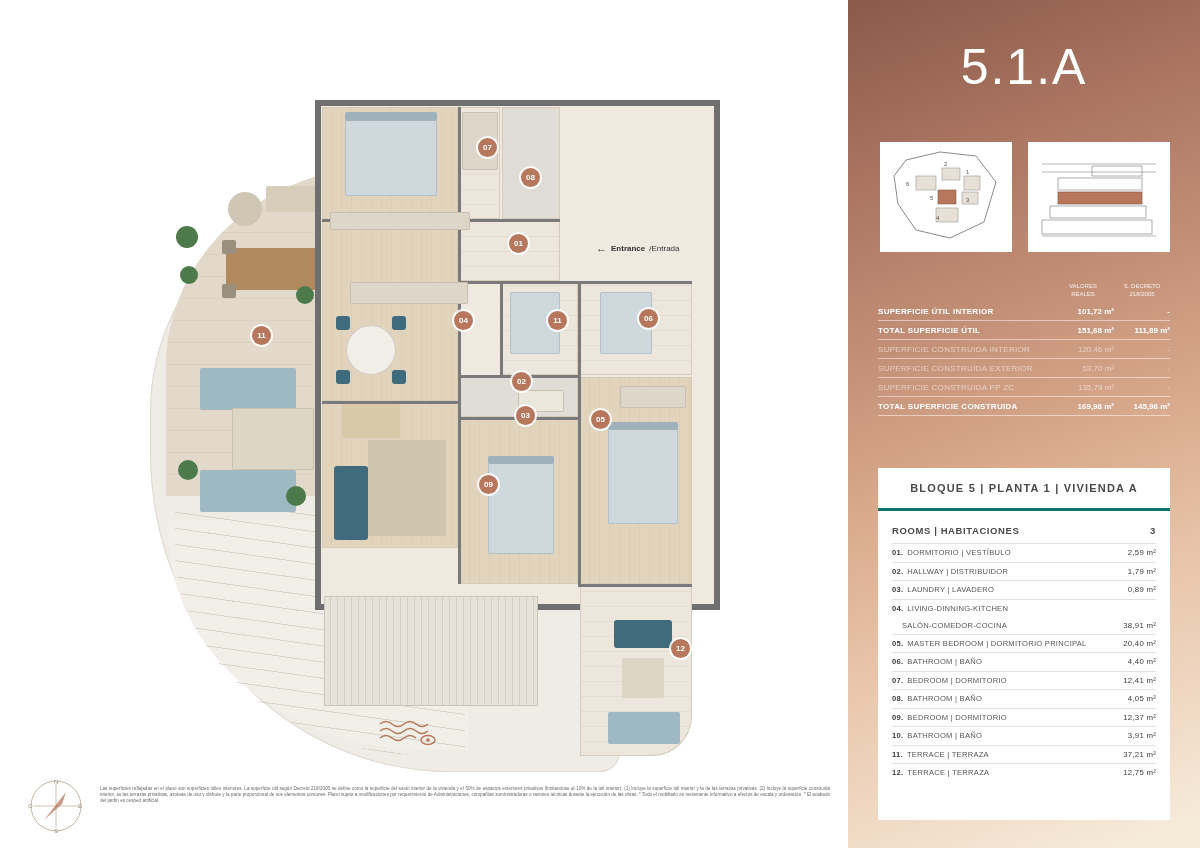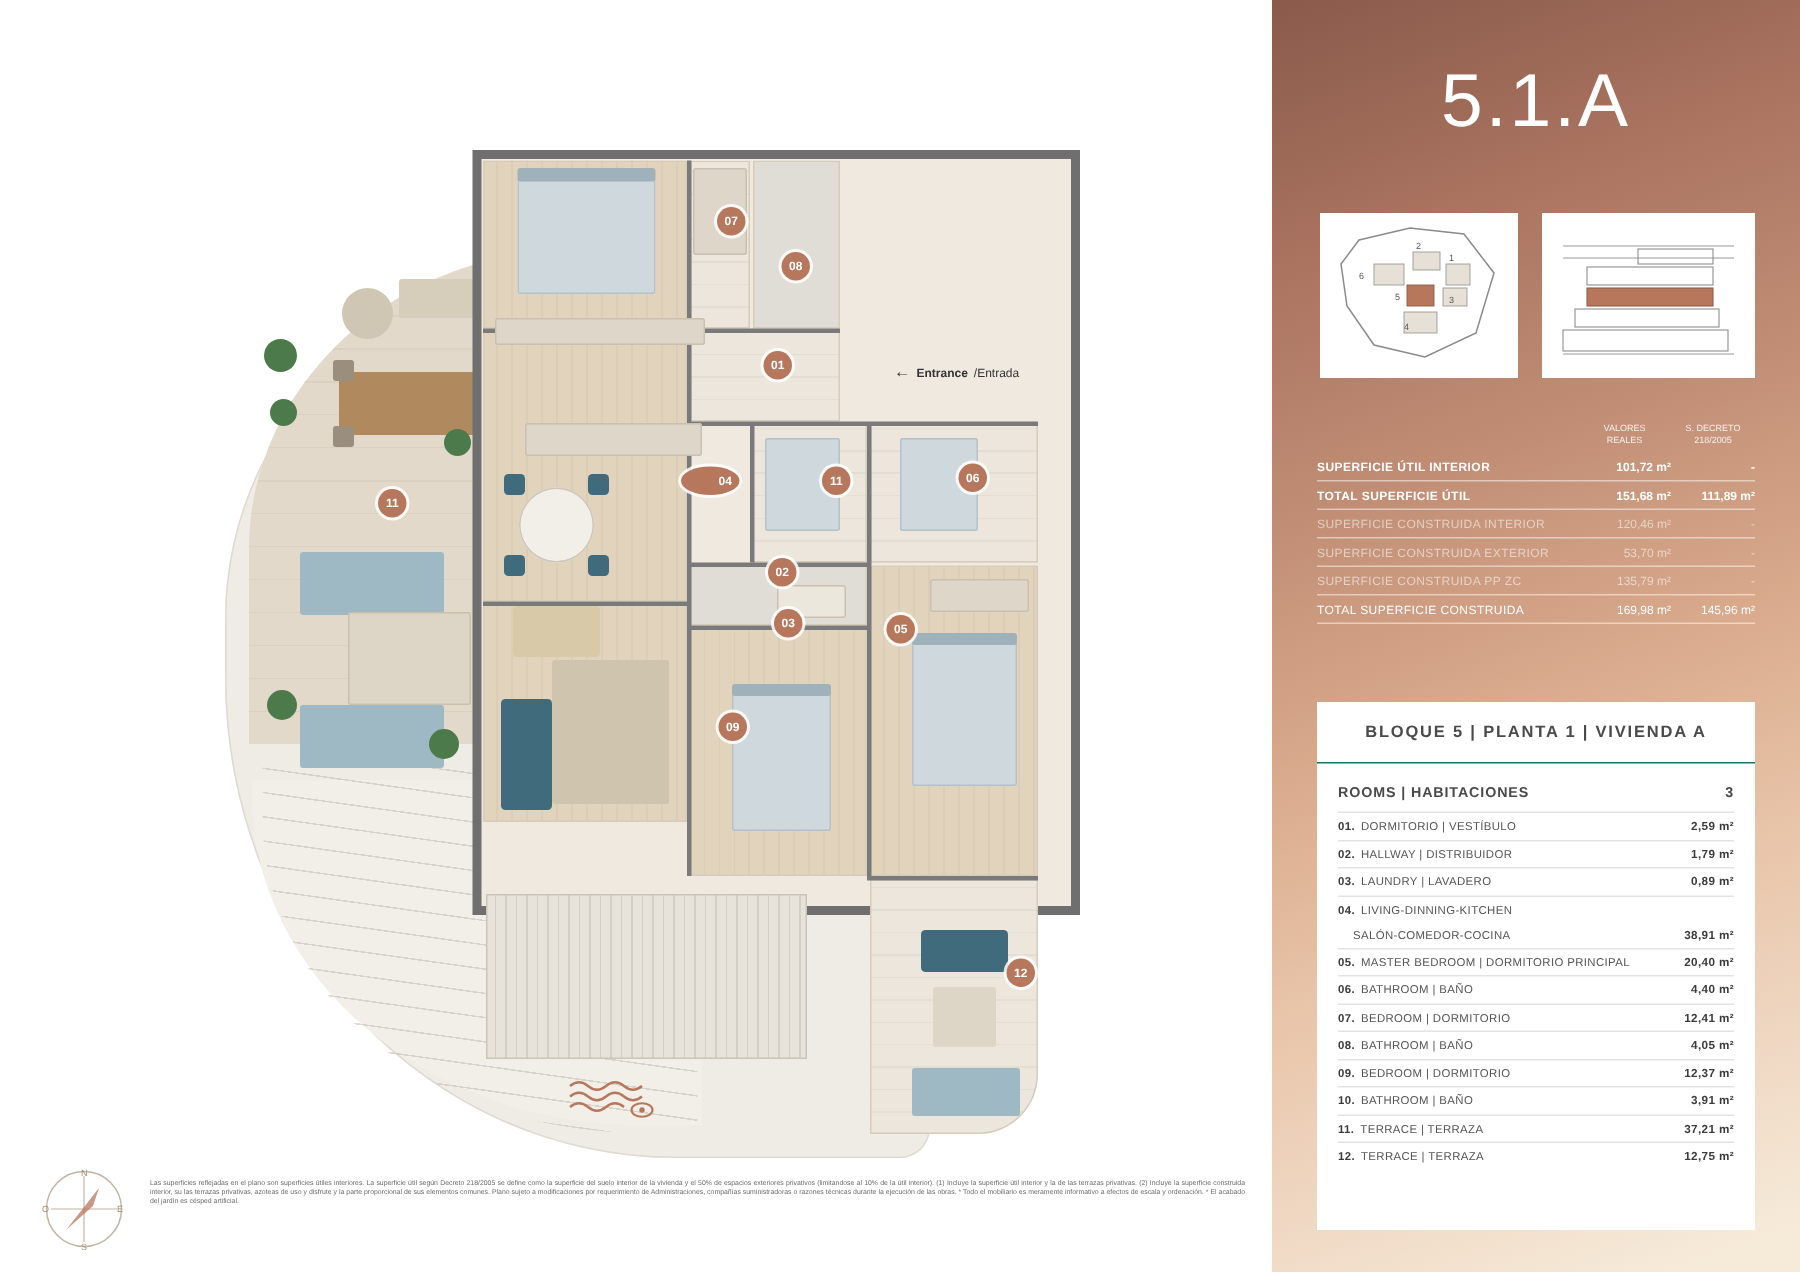--- a/index.html
+++ b/index.html
@@ -40,45 +40,45 @@
   .ch1{width:62px;}
   .ch2{width:56px;}
   .arow{
     display:flex;align-items:center;height:18px;border-bottom:1px solid rgba(255,255,255,.5);
   }
   .arow .lbl{flex:1;font-size:8px;letter-spacing:.3px;}
   .arow .v1{width:62px;text-align:right;font-size:8px;}
   .arow .v2{width:56px;text-align:right;font-size:8px;}
   .arow.bold .lbl,.arow.bold .v1,.arow.bold .v2{font-weight:bold;color:#ffffff;}
   .arow.dim .lbl,.arow.dim .v1,.arow.dim .v2{color:rgba(255,255,255,.55);}
-  .arow.strong .lbl,.arow.strong .v1,.arow.strong .v2{font-weight:normal;color:#ffffff;}
+  .arow.strong .lbl,.arow.strong .v1,.arow.strong .v2{font-weight:bold;color:#ffffff;}
 
   
   .card{
     position:absolute;left:30px;top:468px;width:292px;height:352px;background:#ffffff;
   }
   .card-header{
     height:40px;display:flex;align-items:center;justify-content:center;
-    border-bottom:1px solid #0f766e;
+    border-bottom:3px solid #0f766e;
     font-size:11px;font-weight:bold;letter-spacing:1.2px;color:#4a4a4a;
   }
   .rooms-head{
     display:flex;align-items:center;height:26px;padding:0 14px;margin-top:6px;
     font-size:9.5px;font-weight:bold;letter-spacing:.6px;color:#4a4a4a;
   }
   .rooms-head .rh-l{flex:1;}
   .rooms-head .rh-r{font-weight:bold;}
   .rlist{padding:0 14px;}
   .rrow{
     display:flex;align-items:center;min-height:17.5px;
     border-top:1px solid #e3e3e3;font-size:7.6px;letter-spacing:.25px;color:#555;
   }
   .rrow .num{font-weight:bold;color:#3b3b3b;margin-right:4px;}
   .rrow .nm{flex:1;}
-  .rrow .ar{font-weight:bold;color:#3b3b3b;font-size:7.8px;}
+  .rrow .ar{font-weight:normal;color:#3b3b3b;font-size:7.8px;}
   .rrow.two{min-height:34px;flex-wrap:wrap;align-items:center;}
   .rrow.two .nm{flex-basis:100%;}
   .rrow.two .nm2{flex:1;padding-left:10px;}
 
   
   .plan{
     position:absolute;left:0;top:0;width:848px;height:848px;background:#fff;
   }
   .terrace-blob{
     position:absolute;left:150px;top:152px;width:470px;height:620px;
@@ -230,21 +230,21 @@
   <div class="furn sofa" style="left:614px;top:620px;width:58px;height:28px;"></div>
   <div class="furn" style="left:622px;top:658px;width:42px;height:40px;background:#ddd5c6;"></div>
   <div class="furn" style="left:608px;top:712px;width:72px;height:32px;background:#9fb9c4;"></div>
 
   <div class="stairs" style="left:324px;top:596px;width:214px;height:110px;"></div>
 
   <div id="badges">
       <div class="badge" style="left: 509px; top: 234px;">01</div>
       <div class="badge" style="left: 512px; top: 372px;">02</div>
       <div class="badge" style="left: 516px; top: 406px;">03</div>
-      <div class="badge" style="left: 454px; top: 311px; padding-left: 20px;">04</div>
+      <div class="badge" style="left: 454px; top: 311px;">04</div>
       <div class="badge" style="left: 591px; top: 410px;">05</div>
       <div class="badge" style="left: 639px; top: 309px;">06</div>
       <div class="badge" style="left: 478px; top: 138px;">07</div>
       <div class="badge" style="left: 521px; top: 168px;">08</div>
       <div class="badge" style="left: 479px; top: 443px; margin-top: 32px;">09</div>
       <div class="badge" style="left: 548px; top: 311px;">11</div>
       <div class="badge" style="left: 252px; top: 326px;">11</div>
       <div class="badge" style="left: 671px; top: 639px;">12</div>
     </div>
 

